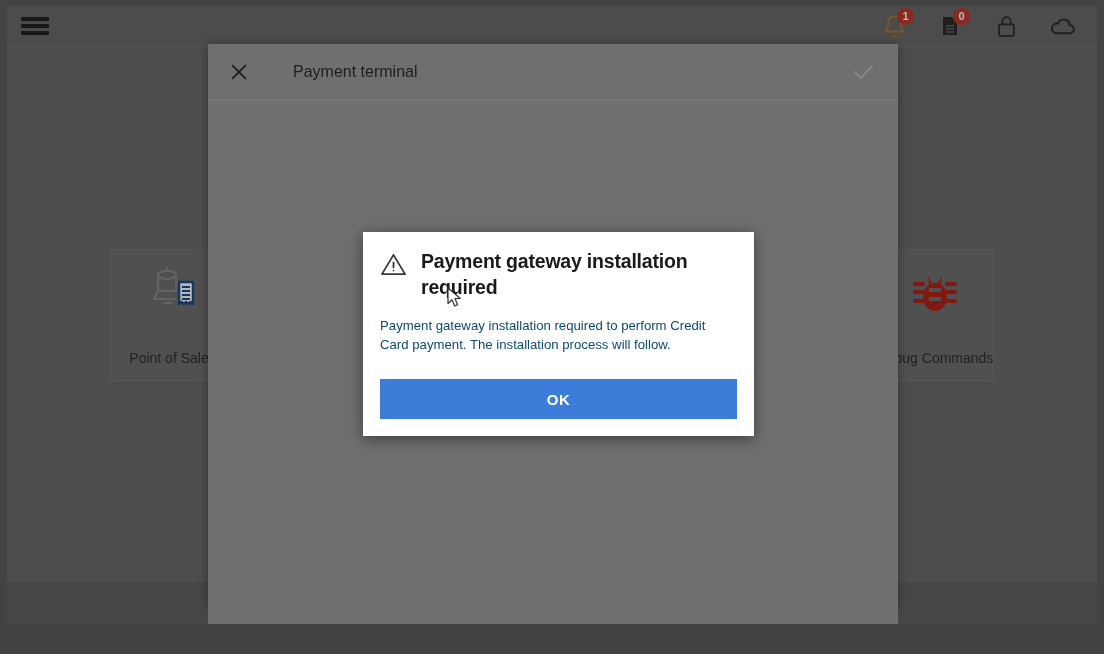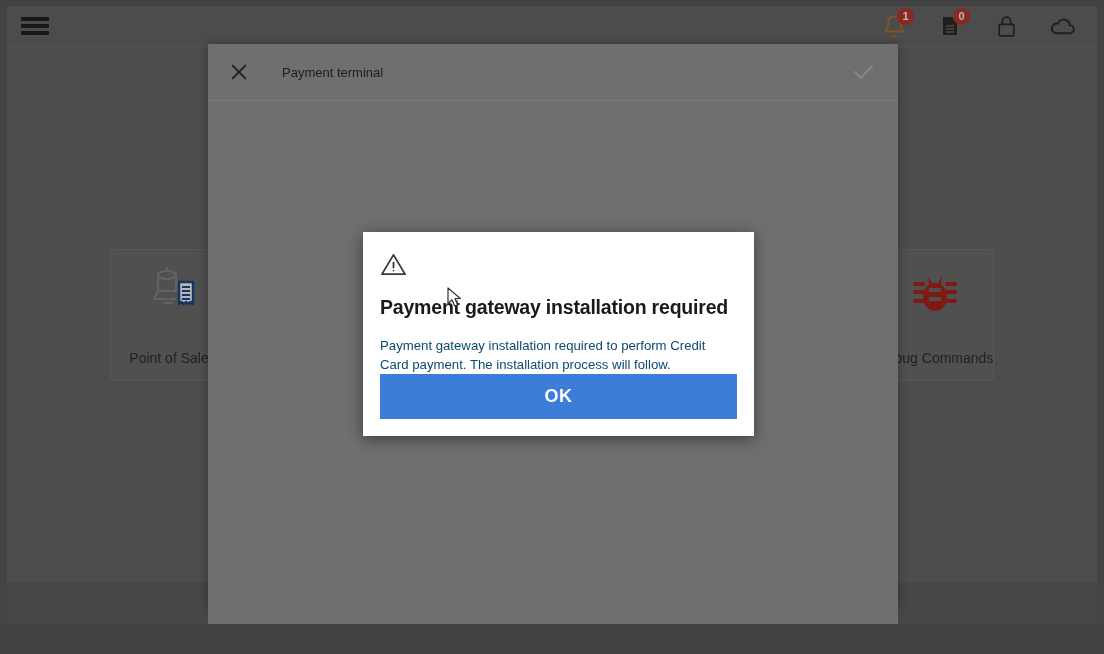--- a/index.html
+++ b/index.html
@@ -155,23 +155,23 @@
     padding: 0 18px 0 14px;
     border-bottom: 1px solid #7a7a7a;
     background: #6f6f6f;
   }
   .sheet-close {
     width: 34px; height: 34px;
     display: flex; align-items: center; justify-content: center;
     cursor: pointer;
   }
   .sheet-title {
-    font-size: 13px;
+    font-size: 16px;
     color: #1e1e1e;
-    margin-left: 26px;
+    margin-left: 37px;
     flex: 1;
   }
   .sheet-confirm {
     width: 34px; height: 34px;
     display: flex; align-items: center; justify-content: center;
     cursor: pointer;
   }
   .sheet-body { height: 100%; background: #6f6f6f; }
 
   
@@ -184,46 +184,45 @@
     background: #fff;
     box-shadow: 0 3px 14px rgba(0,0,0,0.45);
     padding: 17px 17px 0 17px;
     display: flex;
     flex-direction: column;
   }
   .dialog-head {
     display: flex;
     align-items: flex-start;
     gap: 14px;
-    flex-direction: column;
   }
   .warn-icon { flex: 0 0 auto; margin-top: 3px; }
   .dialog-title {
     font-size: 19.5px;
     font-weight: bold;
     color: #1a1a1a;
     line-height: 1.33;
     letter-spacing: -0.2px;
   }
   .dialog-msg {
     margin-top: 16px;
     font-size: 13.2px;
     color: #0c4a6e;
     line-height: 1.42;
   }
   .dialog-btn {
     margin-top: auto;
     margin-bottom: 17px;
-    height: 52px;
+    height: 40px;
     width: 100%;
     background: #3b7dd8;
     color: #fff;
     border: none;
     font-family: "Liberation Sans", sans-serif;
-    font-size: 18px;
+    font-size: 15px;
     font-weight: bold;
     letter-spacing: 0.4px;
     cursor: pointer;
   }
 
   
   .cursor {
     position: absolute;
     left: 440px;
     top: 281px;

